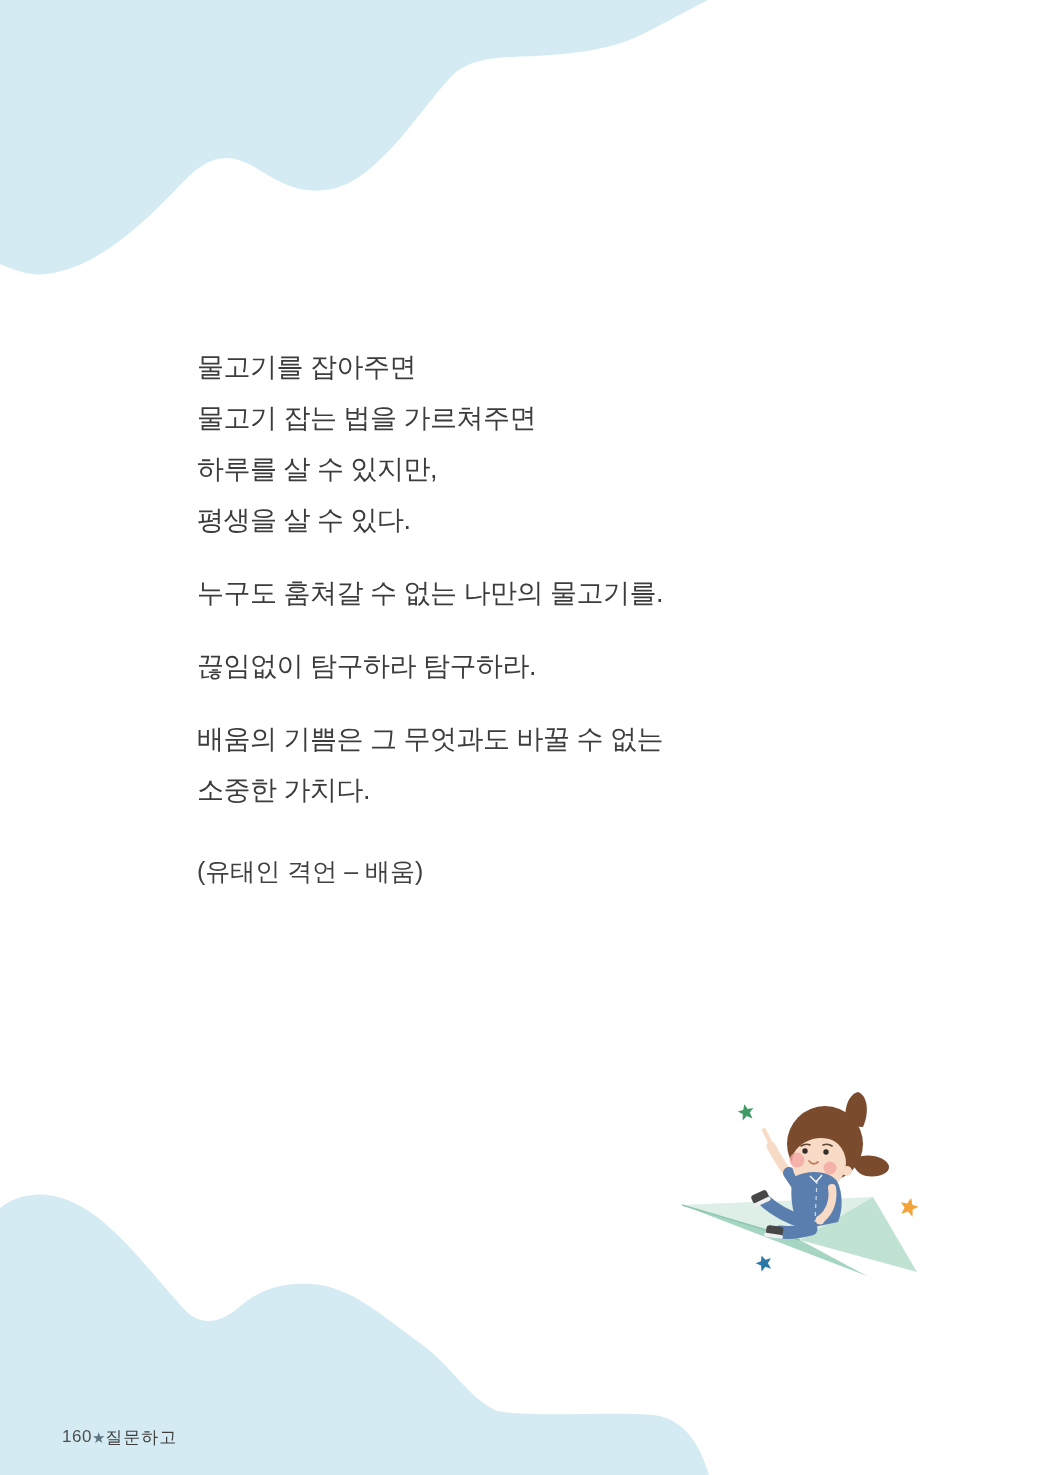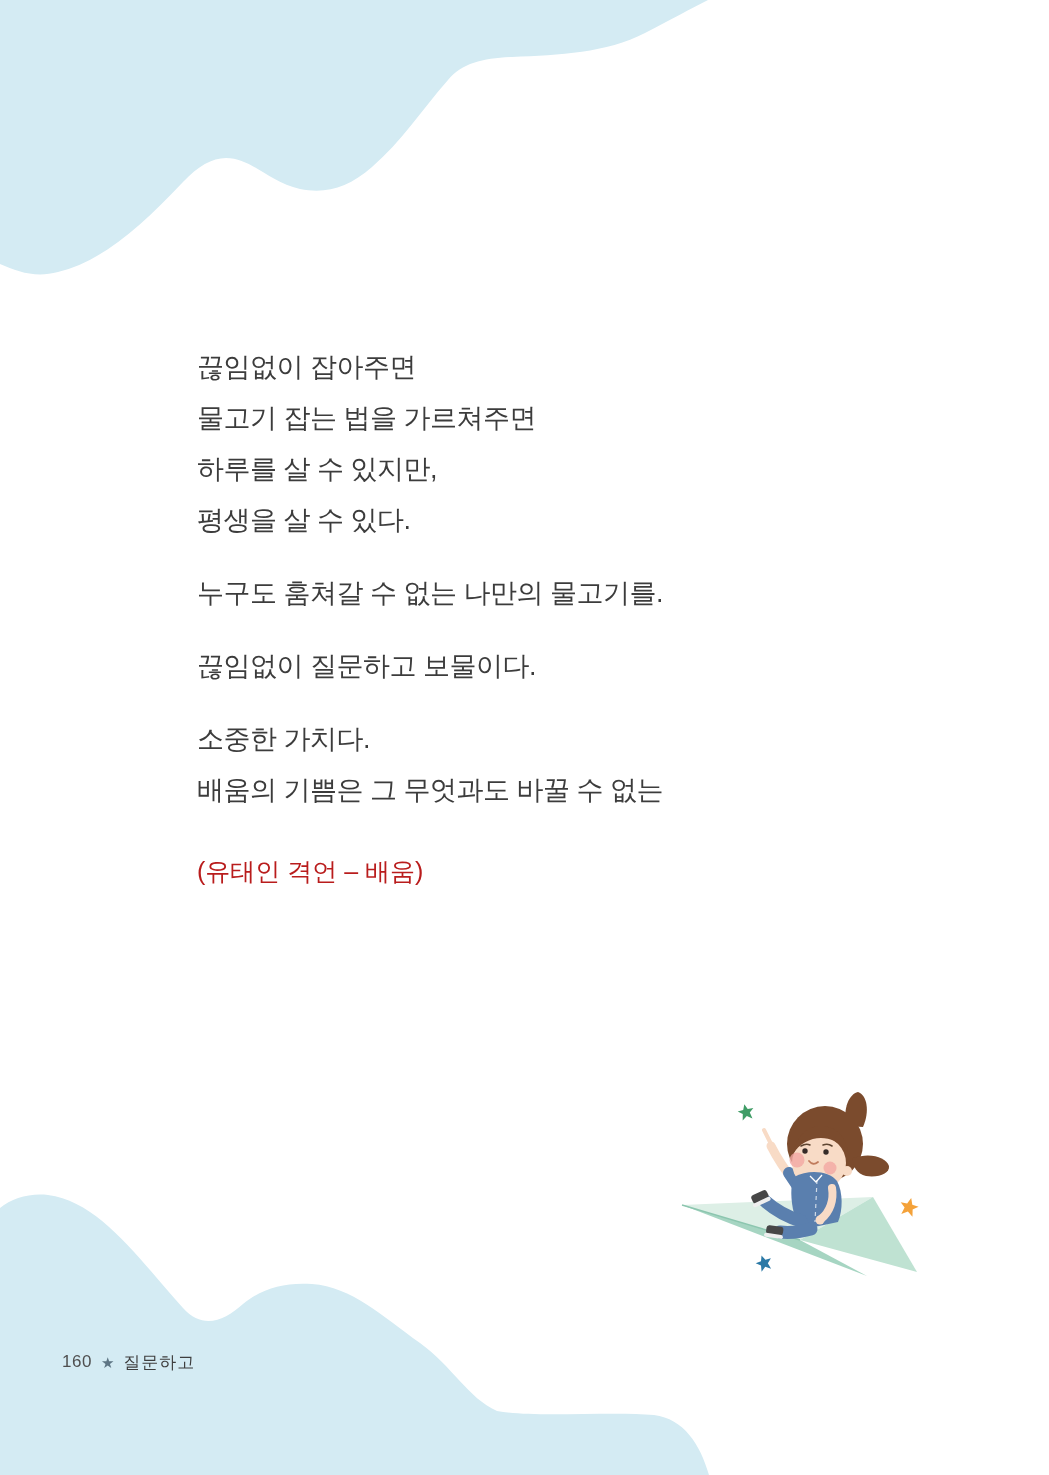--- a/index.html
+++ b/index.html
@@ -12,26 +12,26 @@
   #top-blob{left:0;top:0;width:1049px;height:300px;}
   #bottom-blob{left:0;top:1150px;width:1049px;height:325px;}
   #poem{
     position:absolute;left:197px;top:342px;
     color:#3c3c3c;font-size:27px;line-height:51px;letter-spacing:-0.5px;
   }
   .stanza{margin:0 0 22px 0;}
   .poem-line{white-space:nowrap;}
   #attribution{
     margin-top:30px;font-size:25px;line-height:50px;
-    color:#b91c1c;letter-spacing:0;
+    color:#404040;letter-spacing:0;
   }
   #illustration{position:absolute;left:660px;top:1080px;width:300px;height:220px;}
   #footer{
-    position:absolute;left:62px;top:1351px;height:22px;
-    display:flex;align-items:center;gap:9px;
+    position:absolute;left:62px;top:1426px;height:22px;
+    display:flex;align-items:center;
     font-size:17px;color:#3e3e3e;
   }
   #footer .pagenum{color:#4f4f4f;letter-spacing:0.5px;}
   #footer .star{color:#5e7584;font-size:15px;line-height:1;}
   #footer .brand{color:#3e3e3e;letter-spacing:1px;}
 </style>
 </head>
 <body>
 
 <svg id="top-blob" class="blob" viewBox="0 0 1049 300" preserveAspectRatio="none" aria-hidden="true">
@@ -45,34 +45,34 @@
 <svg id="bottom-blob" class="blob" viewBox="0 0 1049 325" preserveAspectRatio="none" aria-hidden="true">
   <path fill="#d4ebf3" d="M0,58 C12,48 30,43 48,45 C100,52 138,108 183,158
        C203,180 224,171 243,154 C262,138 286,132 312,134
        C352,137 382,166 420,193 C452,216 468,248 497,261
        C535,268 610,261 654,265 C684,269 700,294 709,325
        L0,325 Z"></path>
 </svg>
 
 <div id="poem">
   <div class="stanza">
-    <div class="poem-line">끊임없이 잡아주면</div>
+    <div class="poem-line">물고기를 잡아주면</div>
     <div class="poem-line">물고기 잡는 법을 가르쳐주면</div>
     <div class="poem-line">하루를 살 수 있지만,</div>
     <div class="poem-line">평생을 살 수 있다.</div>
   </div>
   <div class="stanza">
     <div class="poem-line">누구도 훔쳐갈 수 없는 나만의 물고기를.</div>
   </div>
   <div class="stanza">
-    <div class="poem-line">끊임없이 질문하고 보물이다.</div>
+    <div class="poem-line">끊임없이 탐구하라 탐구하라.</div>
   </div>
   <div class="stanza">
+    <div class="poem-line">배움의 기쁨은 그 무엇과도 바꿀 수 없는</div>
     <div class="poem-line">소중한 가치다.</div>
-    <div class="poem-line">배움의 기쁨은 그 무엇과도 바꿀 수 없는</div>
   </div>
   <div id="attribution">(유태인 격언 – 배움)</div>
 </div>
 
 <svg id="illustration" viewBox="0 0 300 220" aria-hidden="true">
 
   <g transform="translate(86,32) rotate(-12)">
     <path d="M0,-8 L2.3,-2.6 L8,-2.3 L3.6,1.4 L5,7.6 L0,4 L-5,7.6 L-3.6,1.4 L-8,-2.3 L-2.3,-2.6 Z" fill="#3f9c66"></path>
   </g>
   <g transform="translate(249,127) rotate(14) scale(1.15)">

